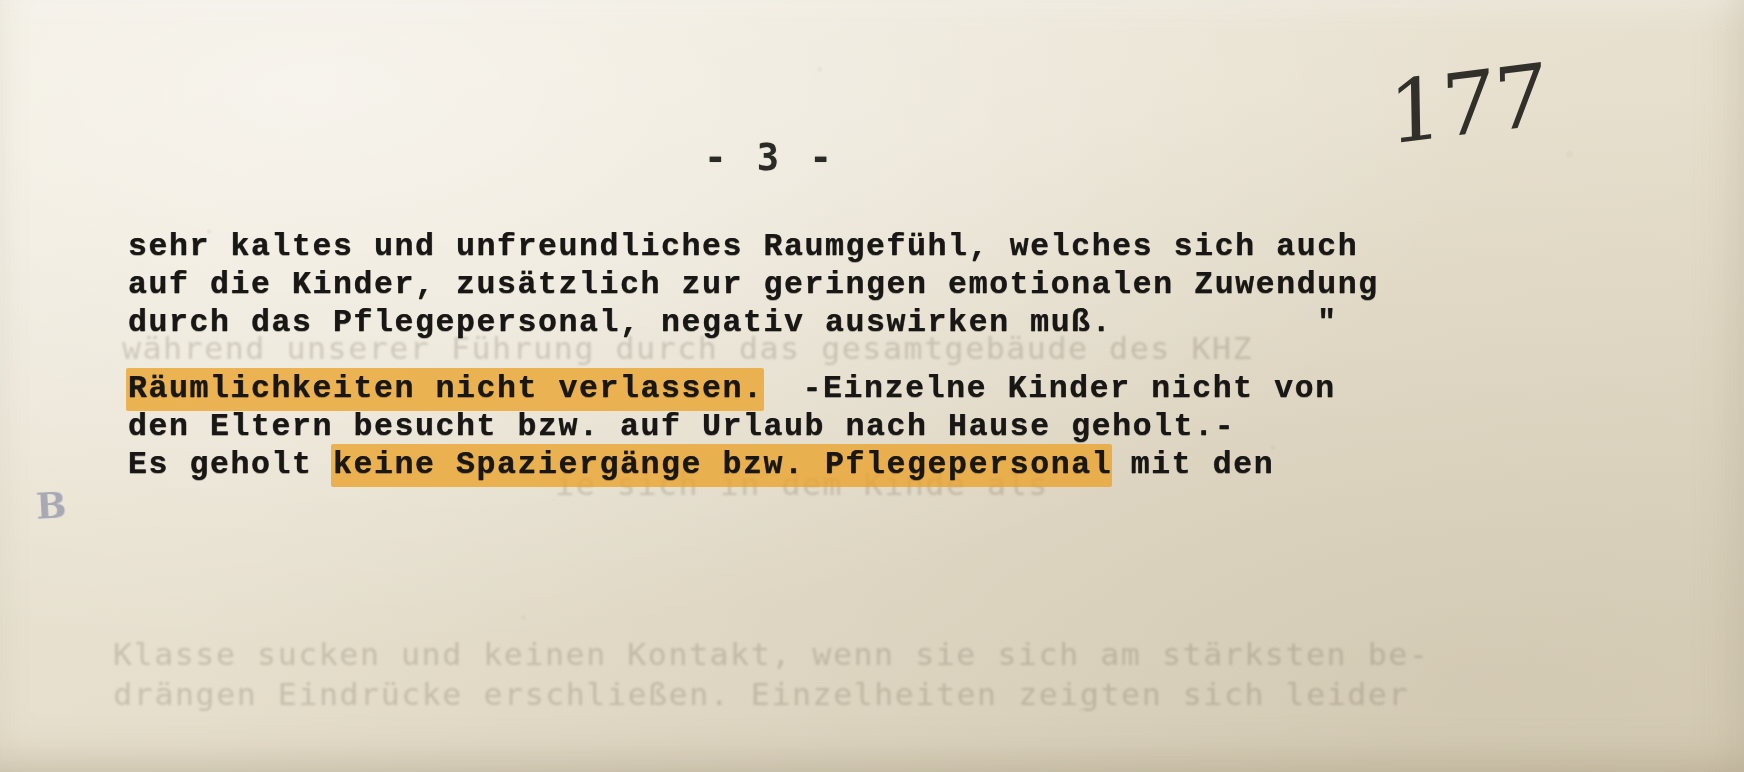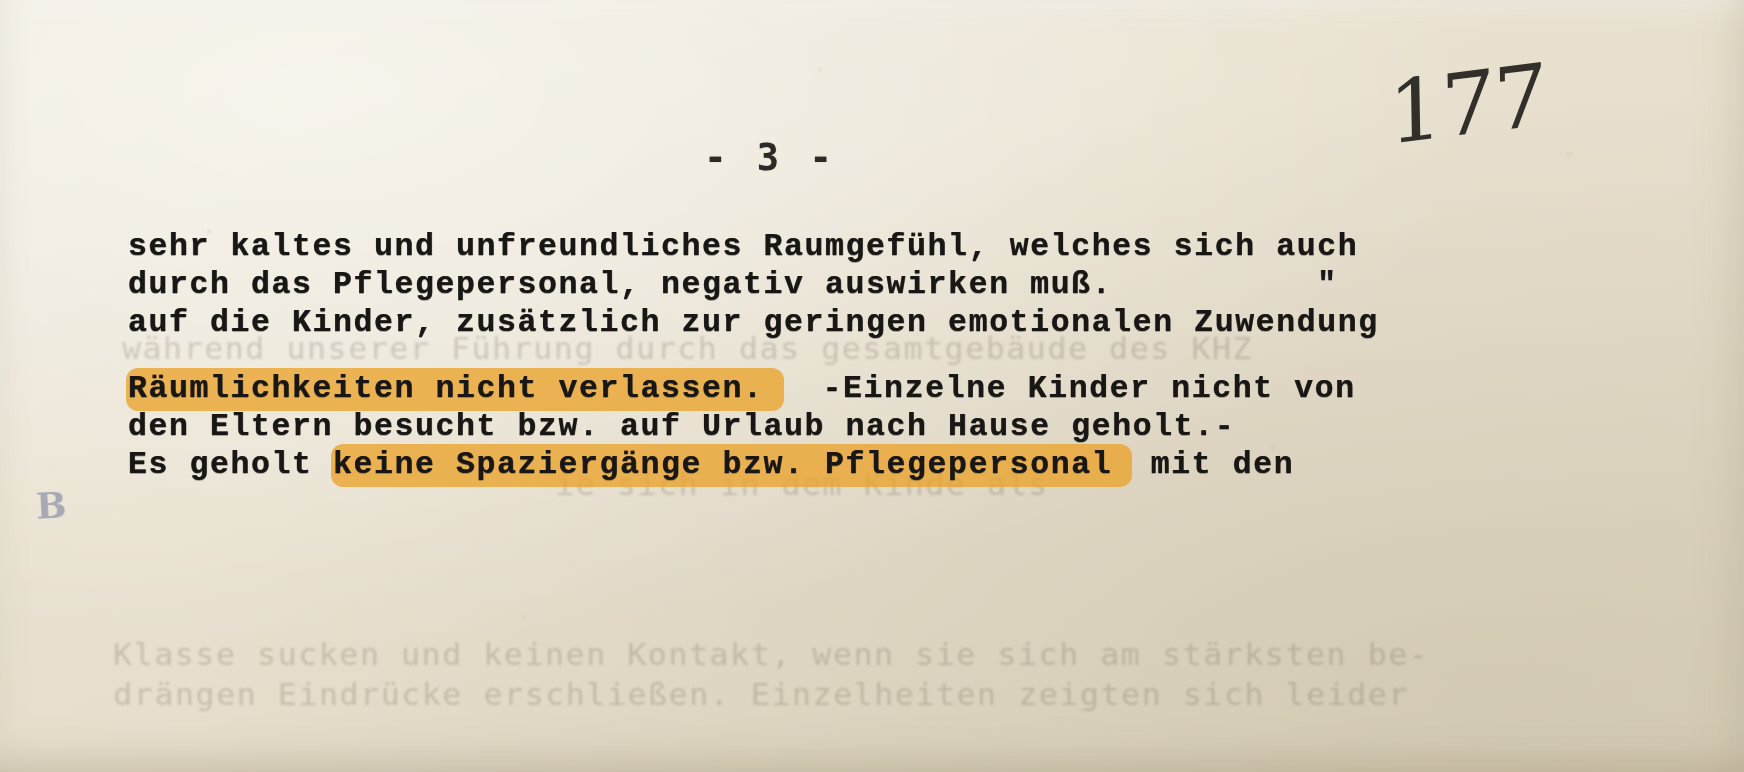--- a/index.html
+++ b/index.html
@@ -124,23 +124,23 @@
       0.4px 0 0 rgba(25,23,21,0.5),
       -0.4px 0 0 rgba(25,23,21,0.35),
       0 0.5px 0.6px rgba(40,36,30,0.35);
     font-family: Liberation Mono, monospace;
   }
   .spacer { height: 28px; }
 
   mark.hl {
     background: rgba(235,163,44,0.78);
     color: #191715;
-    padding: 3px 20px 5px 2px;
+    padding: 3px 0 5px 2px;
     margin: 0 -2px;
-    border-radius: 12px;
+    border-radius: 2px;
     box-decoration-break: clone;
     -webkit-box-decoration-break: clone;
   }
 </style>
 </head>
 <body>
 
 <div class="page">
 
   <div class="grain"></div>
@@ -152,22 +152,22 @@
 
   <div class="stamp">B</div>
 
   <div class="handwriting">177</div>
 
   <div class="page-number">- 3 -</div>
 
   <div class="body-text">
     <div>
         <div class="line"><span>sehr kaltes und unfreundliches Raumgefühl, welches sich auch</span></div>
+        <div class="line"><span>auf die Kinder, zusätzlich zur geringen emotionalen Zuwendung</span></div>
         <div class="line"><span>durch das Pflegepersonal, negativ auswirken muß.          "</span></div>
-        <div class="line"><span>auf die Kinder, zusätzlich zur geringen emotionalen Zuwendung</span></div>
       </div>
     <div class="spacer"></div>
     <div>
         <div class="line"><mark class="hl">Räumlichkeiten nicht verlassen.</mark><span>  -Einzelne Kinder nicht von</span></div>
         <div class="line"><span>den Eltern besucht bzw. auf Urlaub nach Hause geholt.-</span></div>
         <div class="line"><span>Es geholt </span><mark class="hl">keine Spaziergänge bzw. Pflegepersonal</mark><span> mit den</span></div>
       </div>
   </div>
 
   <div class="edge-shade"></div>

